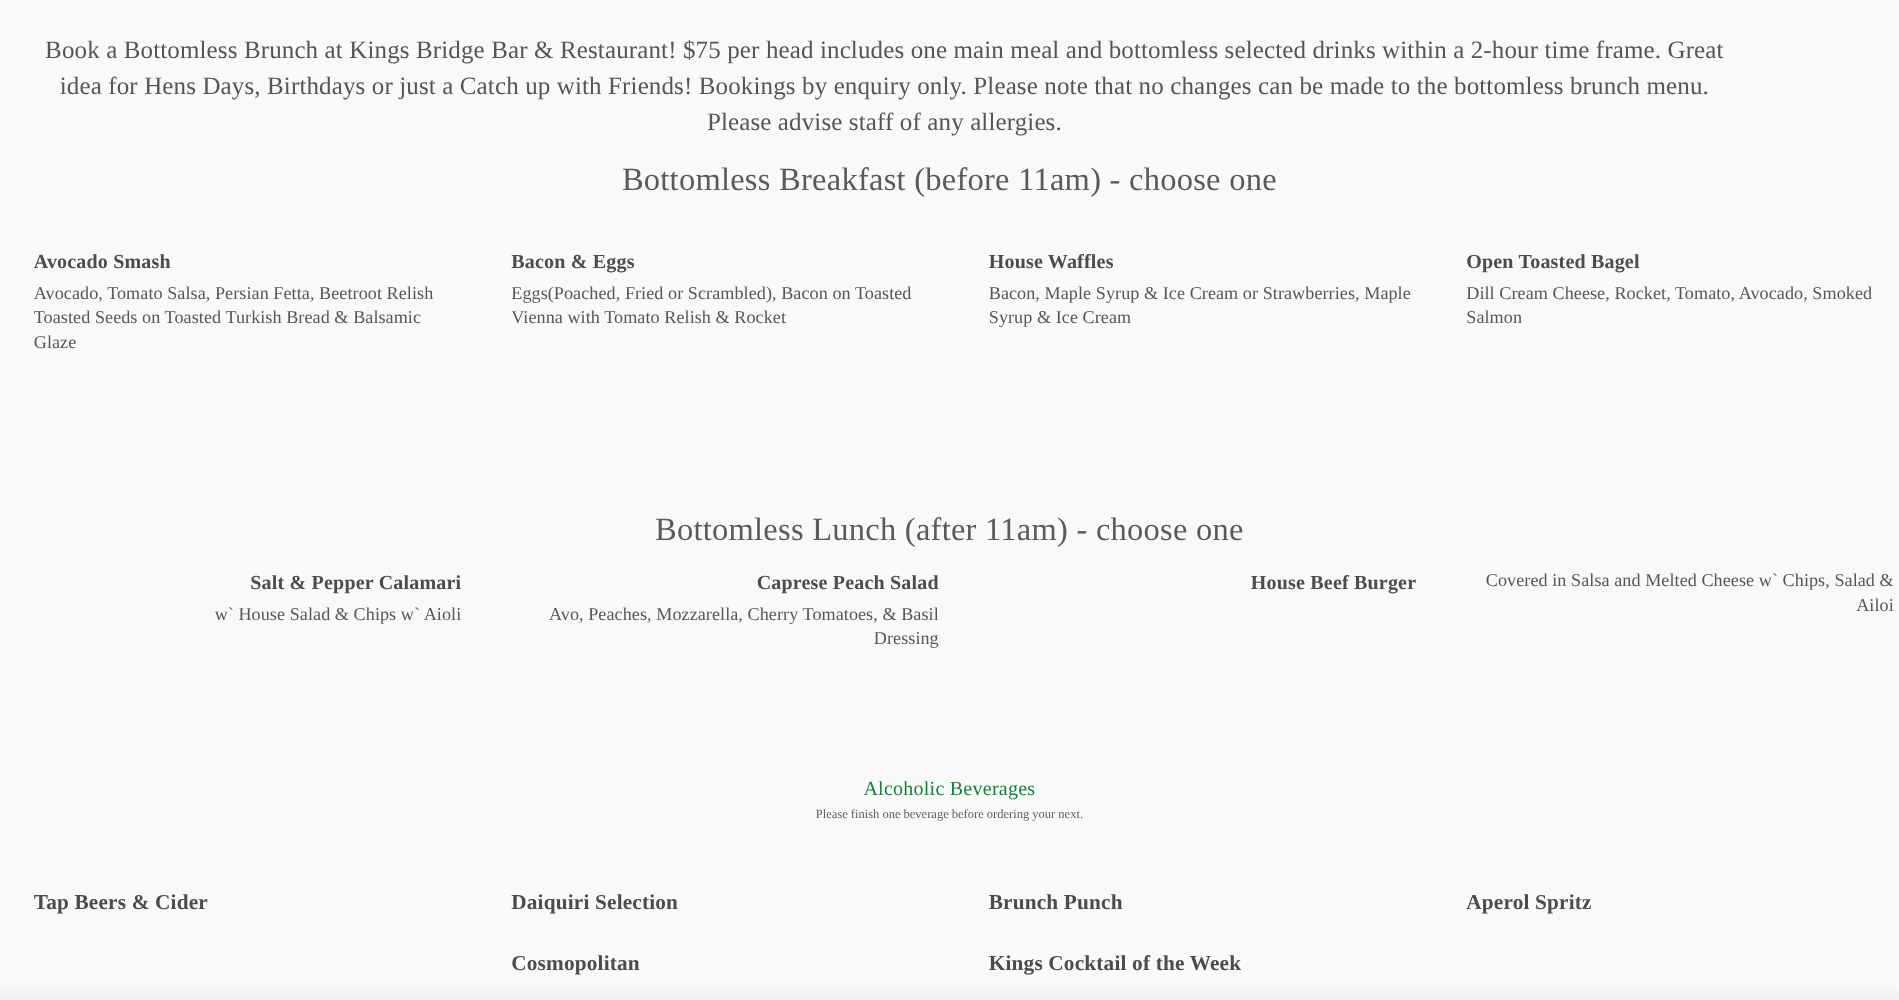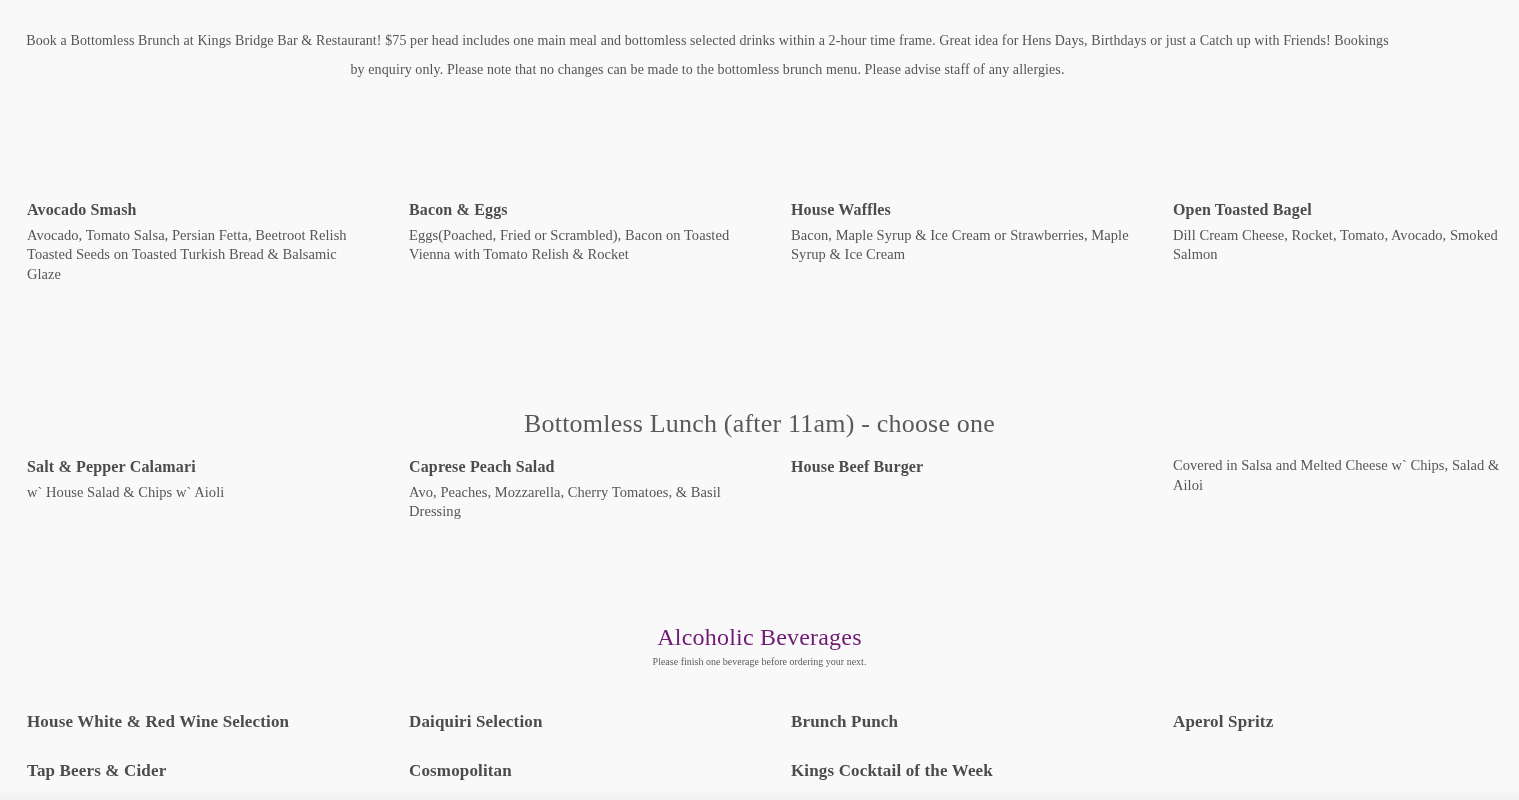--- a/index.html
+++ b/index.html
@@ -26,21 +26,21 @@
   }
 
   
   .intro {
     position: absolute;
     top: 26px;
     left: 0;
     width: 1415px;
     padding: 0 24px;
     text-align: center;
-    font-size: 14px;
+    font-size: 20px;
     line-height: 29px;
     color: #555557;
     letter-spacing: 0.1px;
   }
 
   
   .section-heading {
     position: absolute;
     left: 0;
     width: 1519px;
@@ -57,45 +57,45 @@
 
   
   .bev-heading-wrap {
     position: absolute;
     top: 622px;
     left: 0;
     width: 1519px;
     text-align: center;
   }
   .bev-heading {
-    font-size: 24px;
+    font-size: 16px;
     font-weight: 400;
     line-height: 1.25;
-    color: #701a75;
+    color: #15803d;
     letter-spacing: 0.2px;
   }
   .bev-sub {
     margin-top: 3px;
     font-size: 10px;
     line-height: 1.3;
     color: #5d5d5f;
   }
 
   
   .grid {
     position: absolute;
     left: 27px;
     width: 1465px;
     display: grid;
     grid-template-columns: repeat(4, 382px);
     column-gap: 0;
   }
 
   #grid-breakfast { top: 199px; }
-  #grid-lunch     { top: 456px; }
+  #grid-lunch     { top: 456px; text-align: right; }
   #grid-bev       { top: 711px; }
 
   .col { width: 382px; padding-right: 40px; }
 
   .item-title {
     font-size: 16px;
     font-weight: 700;
     color: #4c4c4e;
     line-height: 1.35;
     letter-spacing: 0.15px;
@@ -132,20 +132,21 @@
     background: linear-gradient(to bottom, #f6f6f6 0%, #f1f1f1 100%);
   }
 </style>
 </head>
 <body>
 
 <div class="page">
 
   <p class="intro">Book a Bottomless Brunch at Kings Bridge Bar &amp; Restaurant! $75 per head includes one main meal and bottomless selected drinks within a 2-hour time frame. Great idea for Hens Days, Birthdays or just a Catch up with Friends! Bookings by enquiry only. Please note that no changes can be made to the bottomless brunch menu. Please advise staff of any allergies.</p>
 
+  <h2 class="section-heading" id="heading-breakfast">Bottomless Breakfast (before 11am) - choose one</h2>
 
   <div class="grid" id="grid-breakfast">
     <div class="col">
       <div class="item-title">Avocado Smash</div>
       <div class="item-desc">Avocado, Tomato Salsa, Persian Fetta, Beetroot Relish Toasted Seeds on Toasted Turkish Bread &amp; Balsamic Glaze</div>
     </div>
     <div class="col">
       <div class="item-title">Bacon &amp; Eggs</div>
       <div class="item-desc">Eggs(Poached, Fried or Scrambled), Bacon on Toasted Vienna with Tomato Relish &amp; Rocket</div>
     </div>
@@ -178,21 +179,20 @@
     </div>
   </div>
 
   <div class="bev-heading-wrap">
     <h2 class="bev-heading">Alcoholic Beverages</h2>
     <p class="bev-sub">Please finish one beverage before ordering your next.</p>
   </div>
 
   <div class="grid" id="grid-bev">
     <div class="bev-col">
-      <div class="bev-item">House White &amp; Red Wine Selection</div>
       <div class="bev-item">Tap Beers &amp; Cider</div>
     </div>
     <div class="bev-col">
       <div class="bev-item">Daiquiri Selection</div>
       <div class="bev-item">Cosmopolitan</div>
     </div>
     <div class="bev-col">
       <div class="bev-item">Brunch Punch</div>
       <div class="bev-item">Kings Cocktail of the Week</div>
     </div>

